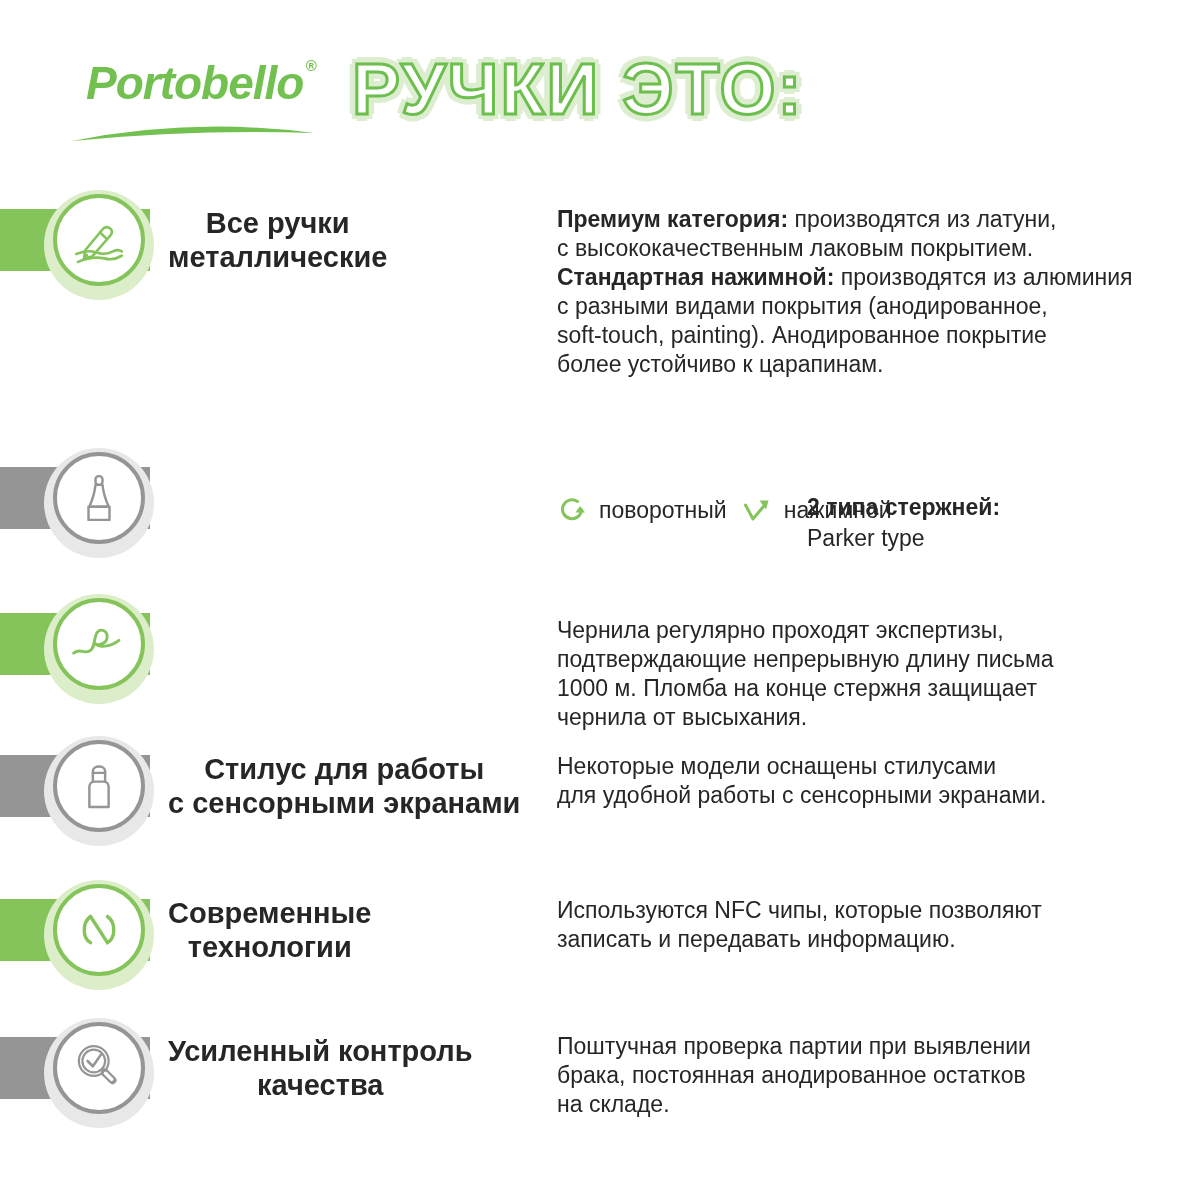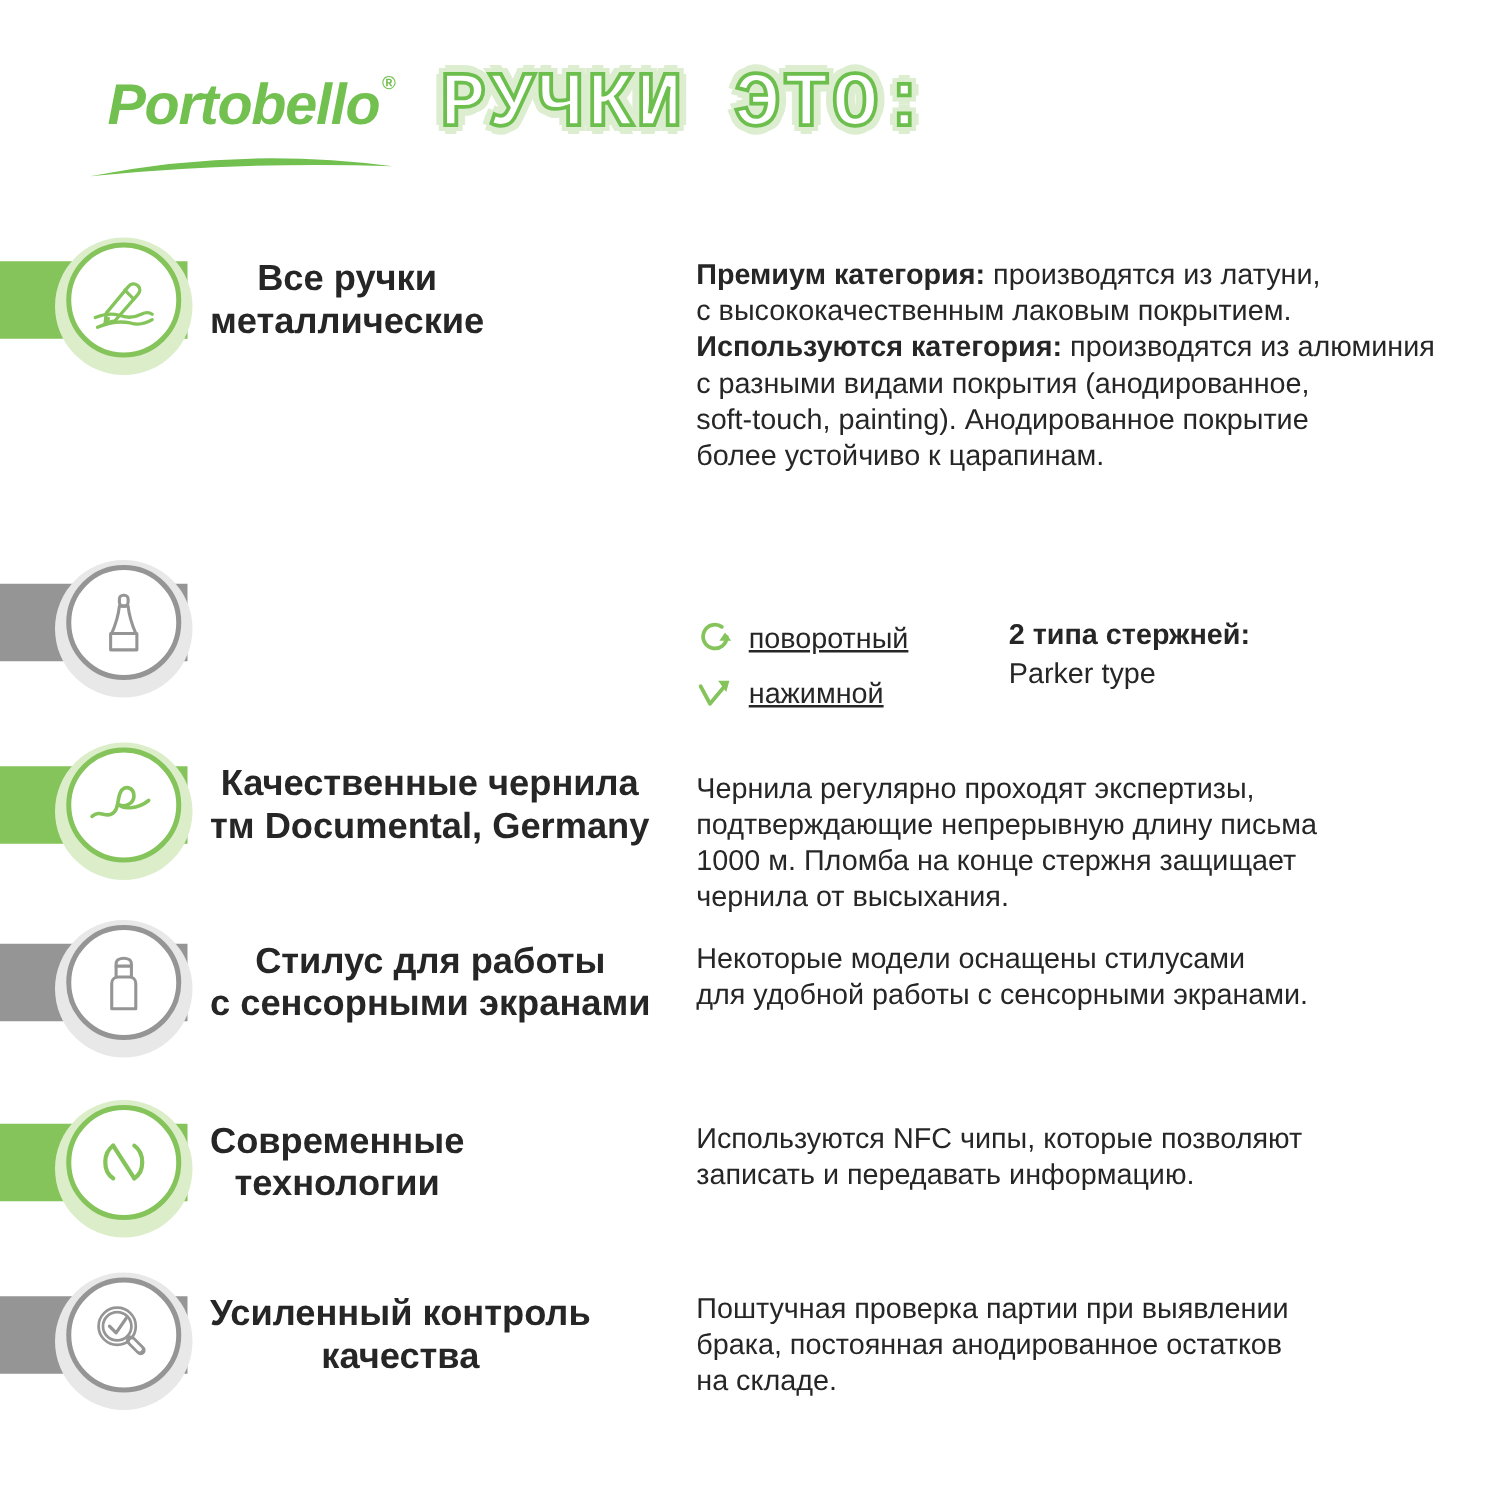--- a/index.html
+++ b/index.html
@@ -8,28 +8,27 @@
     font-family:"Liberation Sans","DejaVu Sans",sans-serif;color:var(--text,#262626);
   }
   
   .logo{
     position:absolute;left:86px;top:56px;font-size:46px;font-weight:700;font-style:italic;
     color:var(--brand_green);letter-spacing:-1px;
   }
   .logo sup{font-size:15px;font-weight:700;vertical-align:28px;margin-left:2px;}
   .swoosh{position:absolute;left:70px;top:124px;}
   .header-title{
-    position:absolute;left:352px;top:48px;font-size:62px;font-weight:800;letter-spacing:2px;
+    position:absolute;left:352px;top:48px;font-size:72px;font-weight:800;letter-spacing:2px;
     color:#ffffff;-webkit-text-stroke:3px var(--outline_green);
     text-shadow:5px 5px 0 var(--glow_green),-5px 5px 0 var(--glow_green),
                 5px -5px 0 var(--glow_green),-5px -5px 0 var(--glow_green),
                 7px 0 0 var(--glow_green),0 7px 0 var(--glow_green),
                 -7px 0 0 var(--glow_green),0 -7px 0 var(--glow_green);
     white-space:nowrap;
-    font-family:Liberation Mono, monospace;
   }
   
   .row-left{position:absolute;left:0;width:556px;height:112px;transform:translateY(-50%);text-align:center;}
   .theme-green{--c:var(--green);--h:var(--green_halo);}
   .theme-gray{--c:var(--gray);--h:var(--gray_halo);}
   .bar{position:absolute;left:0;top:50%;transform:translateY(-50%);width:150px;height:62px;background:var(--c);}
   .halo{position:absolute;left:44px;top:calc(50% - 50px);width:110px;height:110px;border-radius:50%;background:var(--h);}
   .circle{
     position:absolute;left:53px;top:calc(50% - 46px);width:84px;height:84px;border-radius:50%;
     background:#fff;border:4px solid var(--c);display:flex;align-items:center;justify-content:center;
@@ -38,21 +37,21 @@
   .ftitle{
     position:absolute;left:168px;top:50%;transform:translateY(-50%);
     font-size:29px;font-weight:700;line-height:34px;white-space:pre-line;color:var(--text);margin:0;
   }
   
   .row-right{position:absolute;left:557px;width:612px;font-size:23px;line-height:29px;color:var(--text);}
   .desc{margin:0;white-space:pre-line;}
   .desc .b{font-weight:700;}
   
   .row2-flex{display:flex;align-items:flex-start;}
-  .mech-col{width:250px;display:flex;flex-direction:column;gap:15px;padding-top:4px;text-decoration:underline;}
+  .mech-col{width:250px;display:flex;flex-direction:row;gap:15px;padding-top:4px;}
   .mech-item{display:flex;align-items:center;gap:14px;}
   .mech-item svg{flex:0 0 auto;}
   .refill-col{line-height:31px;}
   .refill-heading{font-weight:700;}
   svg{overflow:visible;}
 </style>
 </head>
 <body>
 
 <div class="logo"><span>Portobello</span><sup>®</sup></div>
@@ -72,21 +71,21 @@
       <path d="M6 48 Q18 43 28 46 Q38 50 48 45 Q54 42 58 45"></path>
       <path d="M8 57 Q24 50 38 53 Q48 56 58 50"></path>
     </svg>
   </div>
   <h2 class="ftitle">Все ручки
 металлические</h2>
 </div>
 <div class="row-right" style="top:205px">
   <p class="desc"><span class="b">Премиум категория:</span><span> производятся из латуни,
 с высококачественным лаковым покрытием.
-</span><span class="b">Используются категория:</span><span> производятся из алюминия
+</span><span class="b">Стандартная нажимной:</span><span> производятся из алюминия
 с разными видами покрытия (анодированное,
 soft-touch, painting). Анодированное покрытие
 более устойчиво к царапинам.</span></p>
 </div>
 
 <div class="row-left theme-gray" style="top:498px">
   <div class="bar"></div>
   <div class="halo"></div>
   <div class="circle">
     <svg width="56" height="56" viewBox="0 0 64 64" fill="none" stroke="var(--gray)" stroke-width="2.8" stroke-linecap="round" stroke-linejoin="round">
@@ -120,22 +119,20 @@
 </div>
 
 <div class="row-left theme-green" style="top:644px">
   <div class="bar"></div>
   <div class="halo"></div>
   <div class="circle">
     <svg width="58" height="58" viewBox="0 0 64 64" fill="none" stroke="var(--green)" stroke-width="3.2" stroke-linecap="round">
       <path d="M4 42 C11 36 15 43 21 40 C28 37 26 27 29 21 C32 14 41 16 41 24 C41 31 32 35 27 31 C31 36 44 36 54 28"></path>
     </svg>
   </div>
-  <h2 class="ftitle">Качественные чернила
-тм Documental, Germany</h2>
 </div>
 <div class="row-right" style="top:616px">
   <p class="desc"><span>Чернила регулярно проходят экспертизы,
 подтверждающие непрерывную длину письма
 1000 м. Пломба на конце стержня защищает
 чернила от высыхания.</span></p>
 </div>
 
 <div class="row-left theme-gray" style="top:786px">
   <div class="bar"></div>

